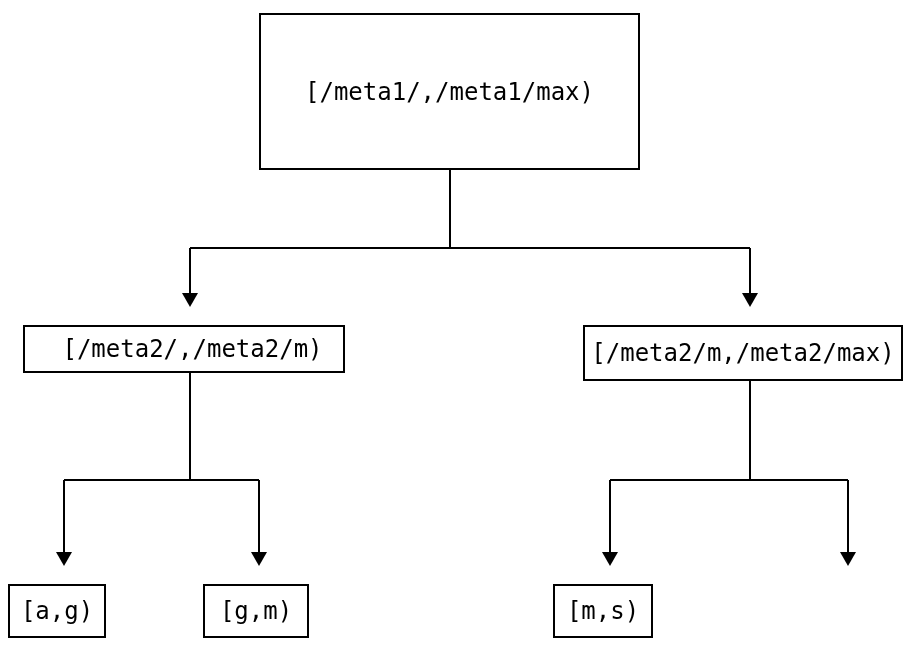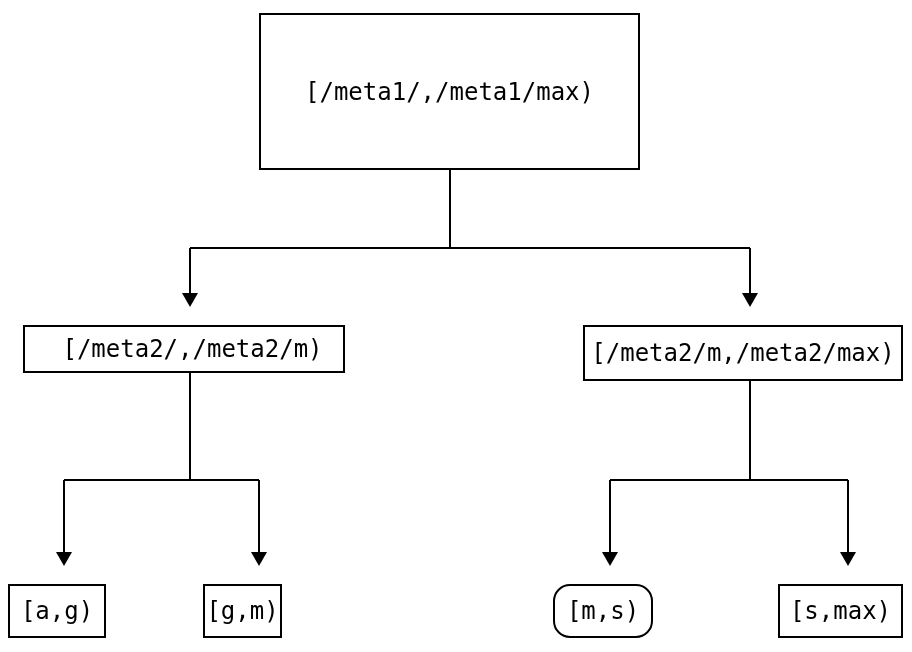--- a/index.html
+++ b/index.html
@@ -37,22 +37,22 @@
     align-items: center;
     justify-content: center;
     font-size: 24px;
     line-height: 1;
     white-space: pre;
   }
   .node-root   { left: 259px; top: 13px;  width: 381px; height: 157px; }
   .node-l2-left  { left: 23px;  top: 325px; width: 322px; height: 48px; padding-left: 17px; }
   .node-l2-right { left: 583px; top: 325px; width: 320px; height: 56px; }
   .node-leaf-ag   { left: 8px;   top: 584px; width: 98px;  height: 54px; }
-  .node-leaf-gm   { left: 203px; top: 584px; width: 79px;  height: 54px; }
-  .node-leaf-ms   { left: 553px; top: 584px; width: 100px; height: 54px; border-radius: 17px; }
+  .node-leaf-gm   { left: 203px; top: 584px; width: 106px;  height: 54px; }
+  .node-leaf-ms   { left: 553px; top: 584px; width: 100px; height: 54px; }
   .node-leaf-smax { left: 778px; top: 584px; width: 125px; height: 54px; }
 </style>
 </head>
 <body>
 
 <div class="canvas">
 
   <svg class="connectors" viewBox="0 0 912 652" xmlns="http://www.w3.org/2000/svg">
 
     <g stroke="#000000" stroke-width="2" fill="none">
@@ -88,15 +88,14 @@
   <div class="node node-l2-left">[/meta2/,/meta2/m)</div>
 
   <div class="node node-l2-right">[/meta2/m,/meta2/max)</div>
 
   <div class="node node-leaf-ag">[a,g)</div>
 
   <div class="node node-leaf-gm">[g,m)</div>
 
   <div class="node node-leaf-ms">[m,s)</div>
 
-  <div class="node node-leaf-smax">[s,max)</div>
 
 </div>
 
 </body></html>

